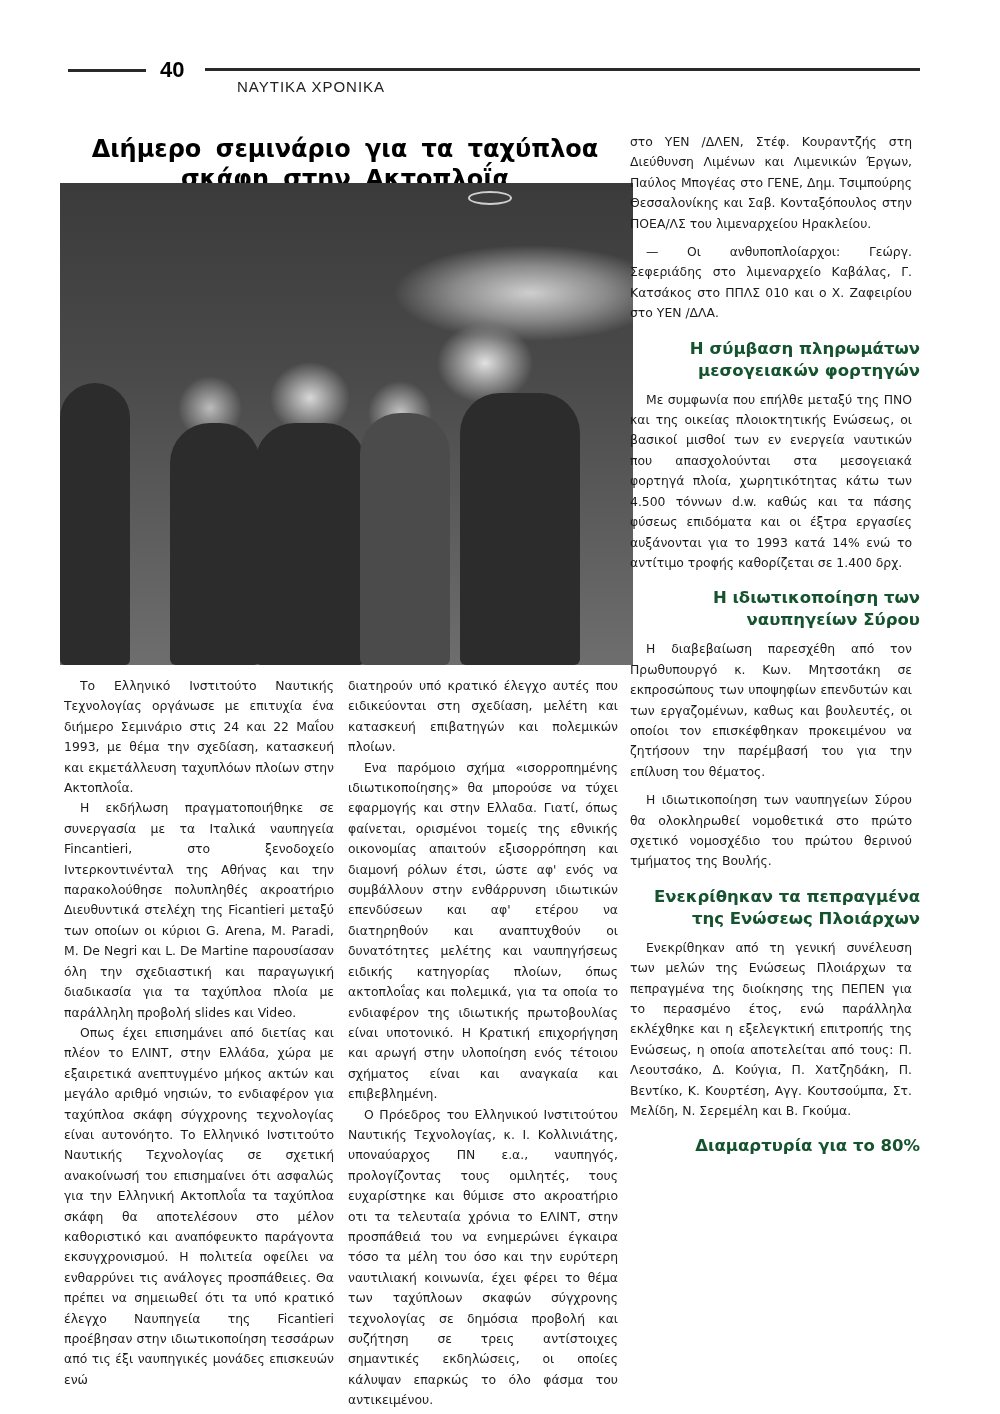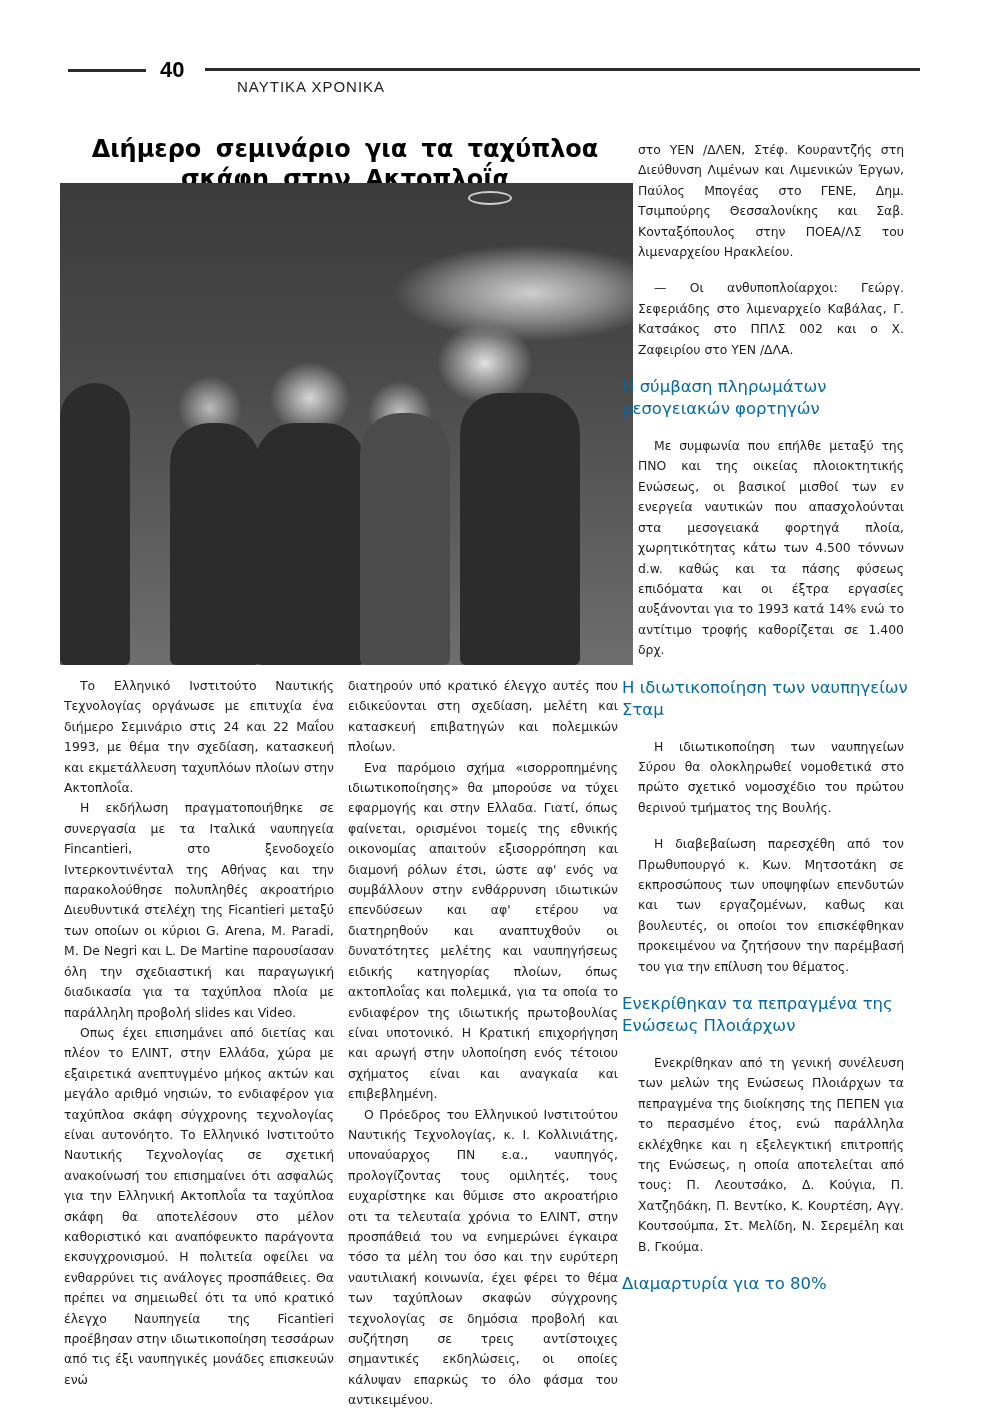--- a/index.html
+++ b/index.html
@@ -30,24 +30,24 @@
     .photo .person { position: absolute; background: #2c2c2c; border-radius: 40px 40px 6px 6px; }
     .photo .ceiling-light { position: absolute; left: 408px; top: 8px; width: 40px; height: 10px; border: 2px solid #cfcfcf; border-radius: 50%; }
     .col {
       position: absolute; top: 676px; width: 270px;
       font-size: 12.4px; line-height: 20.4px; text-align: justify; color: #1c1c1c;
     }
     .col p { margin: 0; text-indent: 16px; }
     .col-left { left: 64px; }
     .col-mid { left: 348px; }
     .col-right { position: absolute; left: 622px; top: 124px; width: 298px; font-size: 12.4px; line-height: 20.4px; text-align: justify; color: #1c1c1c; }
-    .col-right p { margin: 16px; text-indent: 16px; }
+    .col-right p { margin: 8px; text-indent: 16px; }
     .col-right p.cont { text-indent: 0; }
     .section-title {
-      text-align: left; font-weight: normal; font-size: 16.5px; line-height: 22px; color: #0369a1; margin: 14px 0 4px 0;
+      text-align: right; font-weight: bold; font-size: 16.5px; line-height: 22px; color: #14532d; margin: 14px 0 4px 0;
     }
   </style>
 </head>
 <body>
 
 <div class="rule-left"></div>
 <div class="page-num">40</div>
 <div class="rule-right"></div>
 <div class="pub-name">ΝΑΥΤΙΚΑ ΧΡΟΝΙΚΑ</div>
 
@@ -69,26 +69,26 @@
 </div>
 
 <div class="col col-mid">
   <p style="text-indent:0">διατηρούν υπό κρατικό έλεγχο αυτές που ειδικεύονται στη σχεδίαση, μελέτη και κατασκευή επιβατηγών και πολεμικών πλοίων.</p>
   <p>Ενα παρόμοιο σχήμα «ισορροπημένης ιδιωτικοποίησης» θα μπορούσε να τύχει εφαρμογής και στην Ελλαδα. Γιατί, όπως φαίνεται, ορισμένοι τομείς της εθνικής οικονομίας απαιτούν εξισορρόπηση και διαμονή ρόλων έτσι, ώστε αφ' ενός να συμβάλλουν στην ενθάρρυνση ιδιωτικών επενδύσεων και αφ' ετέρου να διατηρηθούν και αναπτυχθούν οι δυνατότητες μελέτης και ναυπηγήσεως ειδικής κατηγορίας πλοίων, όπως ακτοπλοΐας και πολεμικά, για τα οποία το ενδιαφέρον της ιδιωτικής πρωτοβουλίας είναι υποτονικό. Η Κρατική επιχορήγηση και αρωγή στην υλοποίηση ενός τέτοιου σχήματος είναι και αναγκαία και επιβεβλημένη.</p>
   <p>Ο Πρόεδρος του Ελληνικού Ινστιτούτου Ναυτικής Τεχνολογίας, κ. Ι. Κολλινιάτης, υποναύαρχος ΠΝ ε.α., ναυπηγός, προλογίζοντας τους ομιλητές, τους ευχαρίστηκε και θύμισε στο ακροατήριο οτι τα τελευταία χρόνια το ΕΛΙΝΤ, στην προσπάθειά του να ενημερώνει έγκαιρα τόσο τα μέλη του όσο και την ευρύτερη ναυτιλιακή κοινωνία, έχει φέρει το θέμα των ταχύπλοων σκαφών σύγχρονης τεχνολογίας σε δημόσια προβολή και συζήτηση σε τρεις αντίστοιχες σημαντικές εκδηλώσεις, οι οποίες κάλυψαν επαρκώς το όλο φάσμα του αντικειμένου.</p>
 </div>
 
 <div class="col-right">
   <p class="cont">στο ΥΕΝ /ΔΛΕΝ, Στέφ. Κουραντζής στη Διεύθυνση Λιμένων και Λιμενικών Έργων, Παύλος Μπογέας στο ΓΕΝΕ, Δημ. Τσιμπούρης Θεσσαλονίκης και Σαβ. Κονταξόπουλος στην ΠΟΕΑ/ΛΣ του λιμεναρχείου Ηρακλείου.</p>
-  <p>— Οι ανθυποπλοίαρχοι: Γεώργ. Σεφεριάδης στο λιμεναρχείο Καβάλας, Γ. Κατσάκος στο ΠΠΛΣ 002 και ο Χ. Ζαφειρίου στο ΥΕΝ /ΔΛΑ.</p>
+  <p>— Οι ανθυποπλοίαρχοι: Γεώργ. Σεφεριάδης στο λιμεναρχείο Καβάλας, Γ. Κατσάκος στο ΠΠΛΣ 010 και ο Χ. Ζαφειρίου στο ΥΕΝ /ΔΛΑ.</p>
 
   <h2 class="section-title">Η σύμβαση πληρωμάτων μεσογειακών φορτηγών</h2>
   <p>Με συμφωνία που επήλθε μεταξύ της ΠΝΟ και της οικείας πλοιοκτητικής Ενώσεως, οι βασικοί μισθοί των εν ενεργεία ναυτικών που απασχολούνται στα μεσογειακά φορτηγά πλοία, χωρητικότητας κάτω των 4.500 τόννων d.w. καθώς και τα πάσης φύσεως επιδόματα και οι έξτρα εργασίες αυξάνονται για το 1993 κατά 14% ενώ το αντίτιμο τροφής καθορίζεται σε 1.400 δρχ.</p>
 
-  <h2 class="section-title">Η ιδιωτικοποίηση των ναυπηγείων Σταμ</h2>
+  <h2 class="section-title">Η ιδιωτικοποίηση των ναυπηγείων Σύρου</h2>
+  <p>Η διαβεβαίωση παρεσχέθη από τον Πρωθυπουργό κ. Κων. Μητσοτάκη σε εκπροσώπους των υποψηφίων επενδυτών και των εργαζομένων, καθως και βουλευτές, οι οποίοι τον επισκέφθηκαν προκειμένου να ζητήσουν την παρέμβασή του για την επίλυση του θέματος.</p>
   <p>Η ιδιωτικοποίηση των ναυπηγείων Σύρου θα ολοκληρωθεί νομοθετικά στο πρώτο σχετικό νομοσχέδιο του πρώτου θερινού τμήματος της Βουλής.</p>
-  <p>Η διαβεβαίωση παρεσχέθη από τον Πρωθυπουργό κ. Κων. Μητσοτάκη σε εκπροσώπους των υποψηφίων επενδυτών και των εργαζομένων, καθως και βουλευτές, οι οποίοι τον επισκέφθηκαν προκειμένου να ζητήσουν την παρέμβασή του για την επίλυση του θέματος.</p>
 
   <h2 class="section-title">Ενεκρίθηκαν τα πεπραγμένα της Ενώσεως Πλοιάρχων</h2>
   <p>Ενεκρίθηκαν από τη γενική συνέλευση των μελών της Ενώσεως Πλοιάρχων τα πεπραγμένα της διοίκησης της ΠΕΠΕΝ για το περασμένο έτος, ενώ παράλληλα εκλέχθηκε και η εξελεγκτική επιτροπής της Ενώσεως, η οποία αποτελείται από τους: Π. Λεουτσάκο, Δ. Κούγια, Π. Χατζηδάκη, Π. Βεντίκο, Κ. Κουρτέση, Αγγ. Κουτσούμπα, Στ. Μελίδη, Ν. Σερεμέλη και Β. Γκούμα.</p>
 
   <h2 class="section-title">Διαμαρτυρία για το 80%</h2>
 </div>
 
 </body></html>

